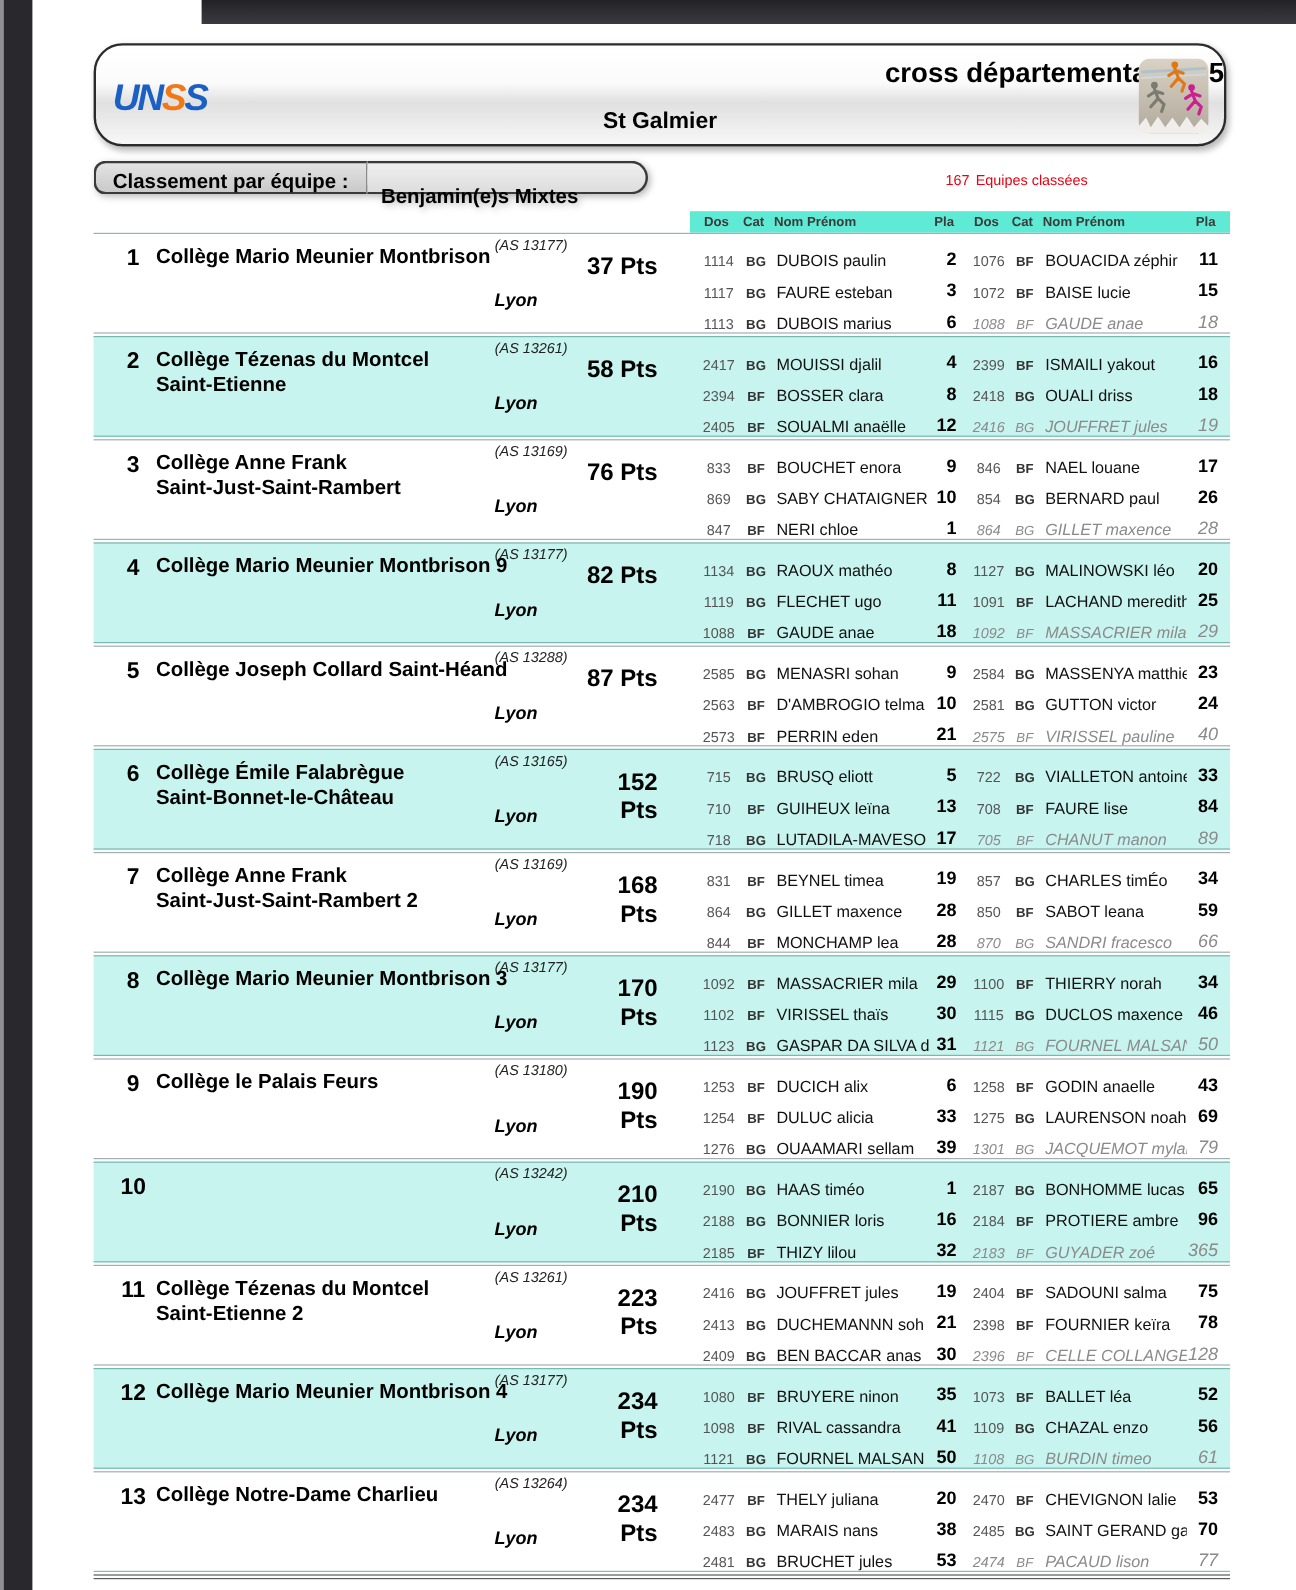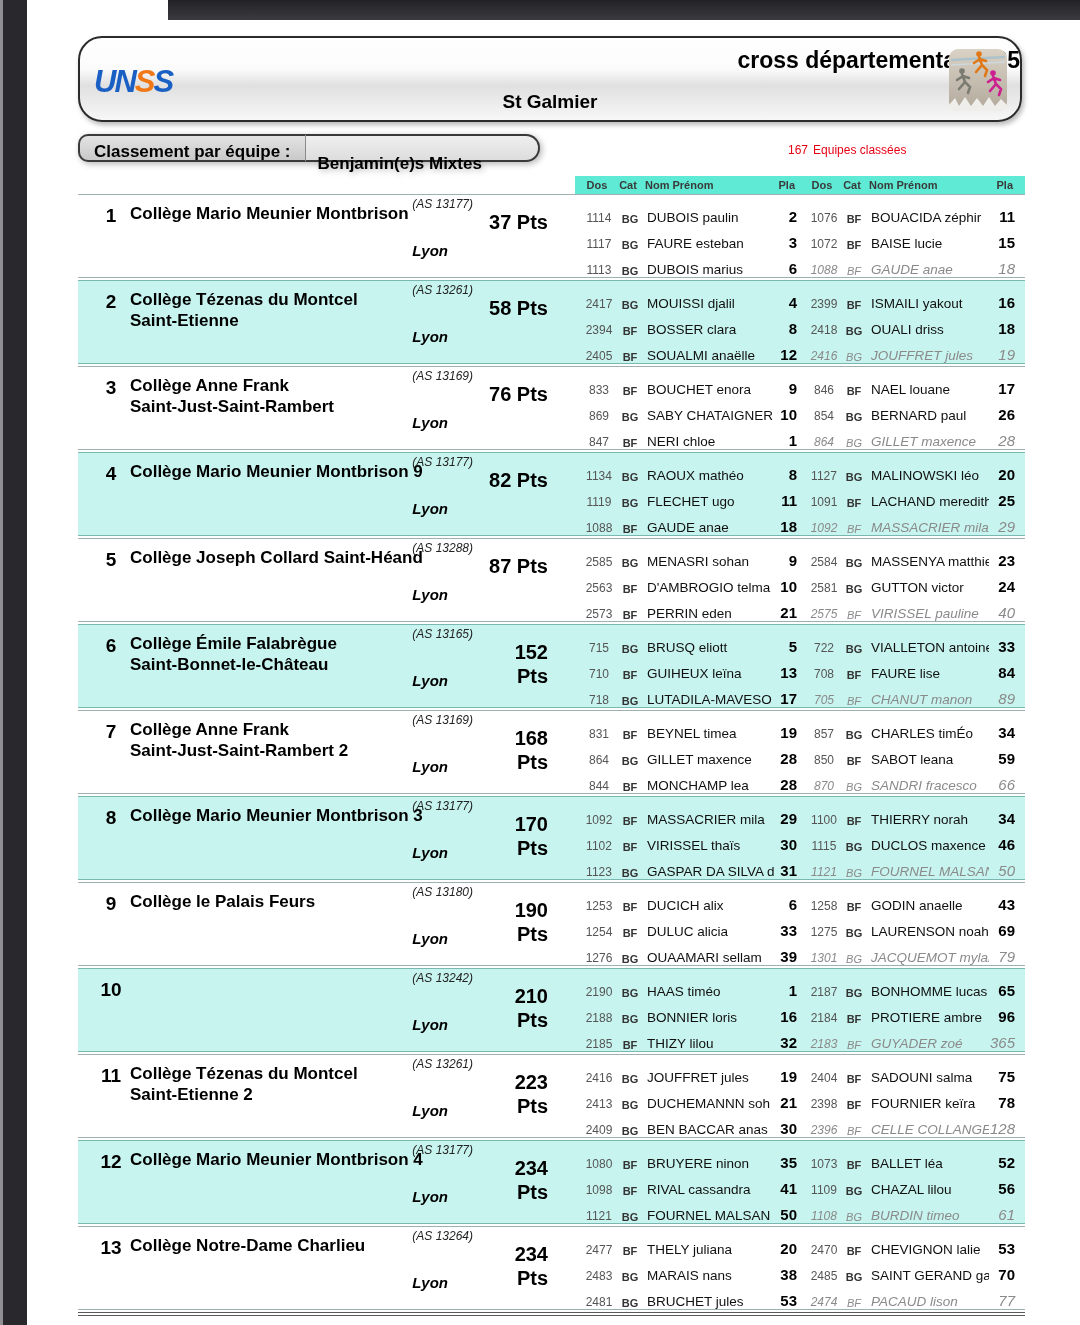--- a/index.html
+++ b/index.html
@@ -670,21 +670,21 @@
         <span class="c-pla2 pla rc2">52</span>
       </div>
         <div class="runner-row">
         <span class="c-dos dos">1098</span>
         <span class="c-cat cat">BF</span>
         <span class="c-name nm">RIVAL cassandra</span>
         <span class="c-pla pla">41</span>
         <span class="c-gap"></span>
         <span class="c-dos2 dos rc2">1109</span>
         <span class="c-cat2 cat rc2">BG</span>
-        <span class="c-name2 nm rc2">CHAZAL lilou</span>
+        <span class="c-name2 nm rc2">CHAZAL enzo</span>
         <span class="c-pla2 pla rc2">56</span>
       </div>
         <div class="runner-row last">
         <span class="c-dos dos">1121</span>
         <span class="c-cat cat">BG</span>
         <span class="c-name nm">FOURNEL MALSAN</span>
         <span class="c-pla pla">50</span>
         <span class="c-gap"></span>
         <span class="c-dos2 dos rc2">1108</span>
         <span class="c-cat2 cat rc2">BG</span>

